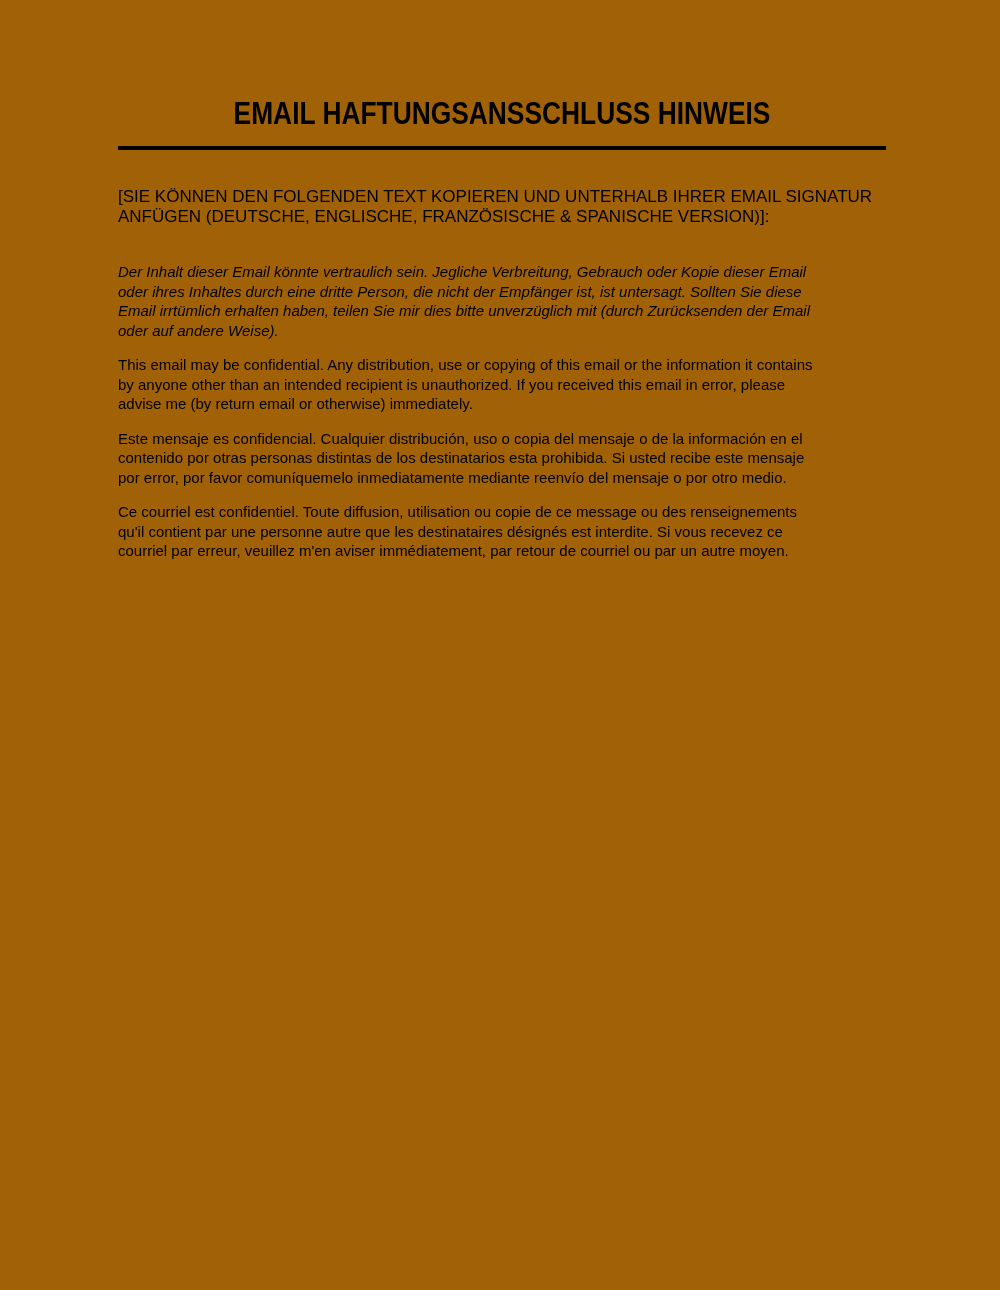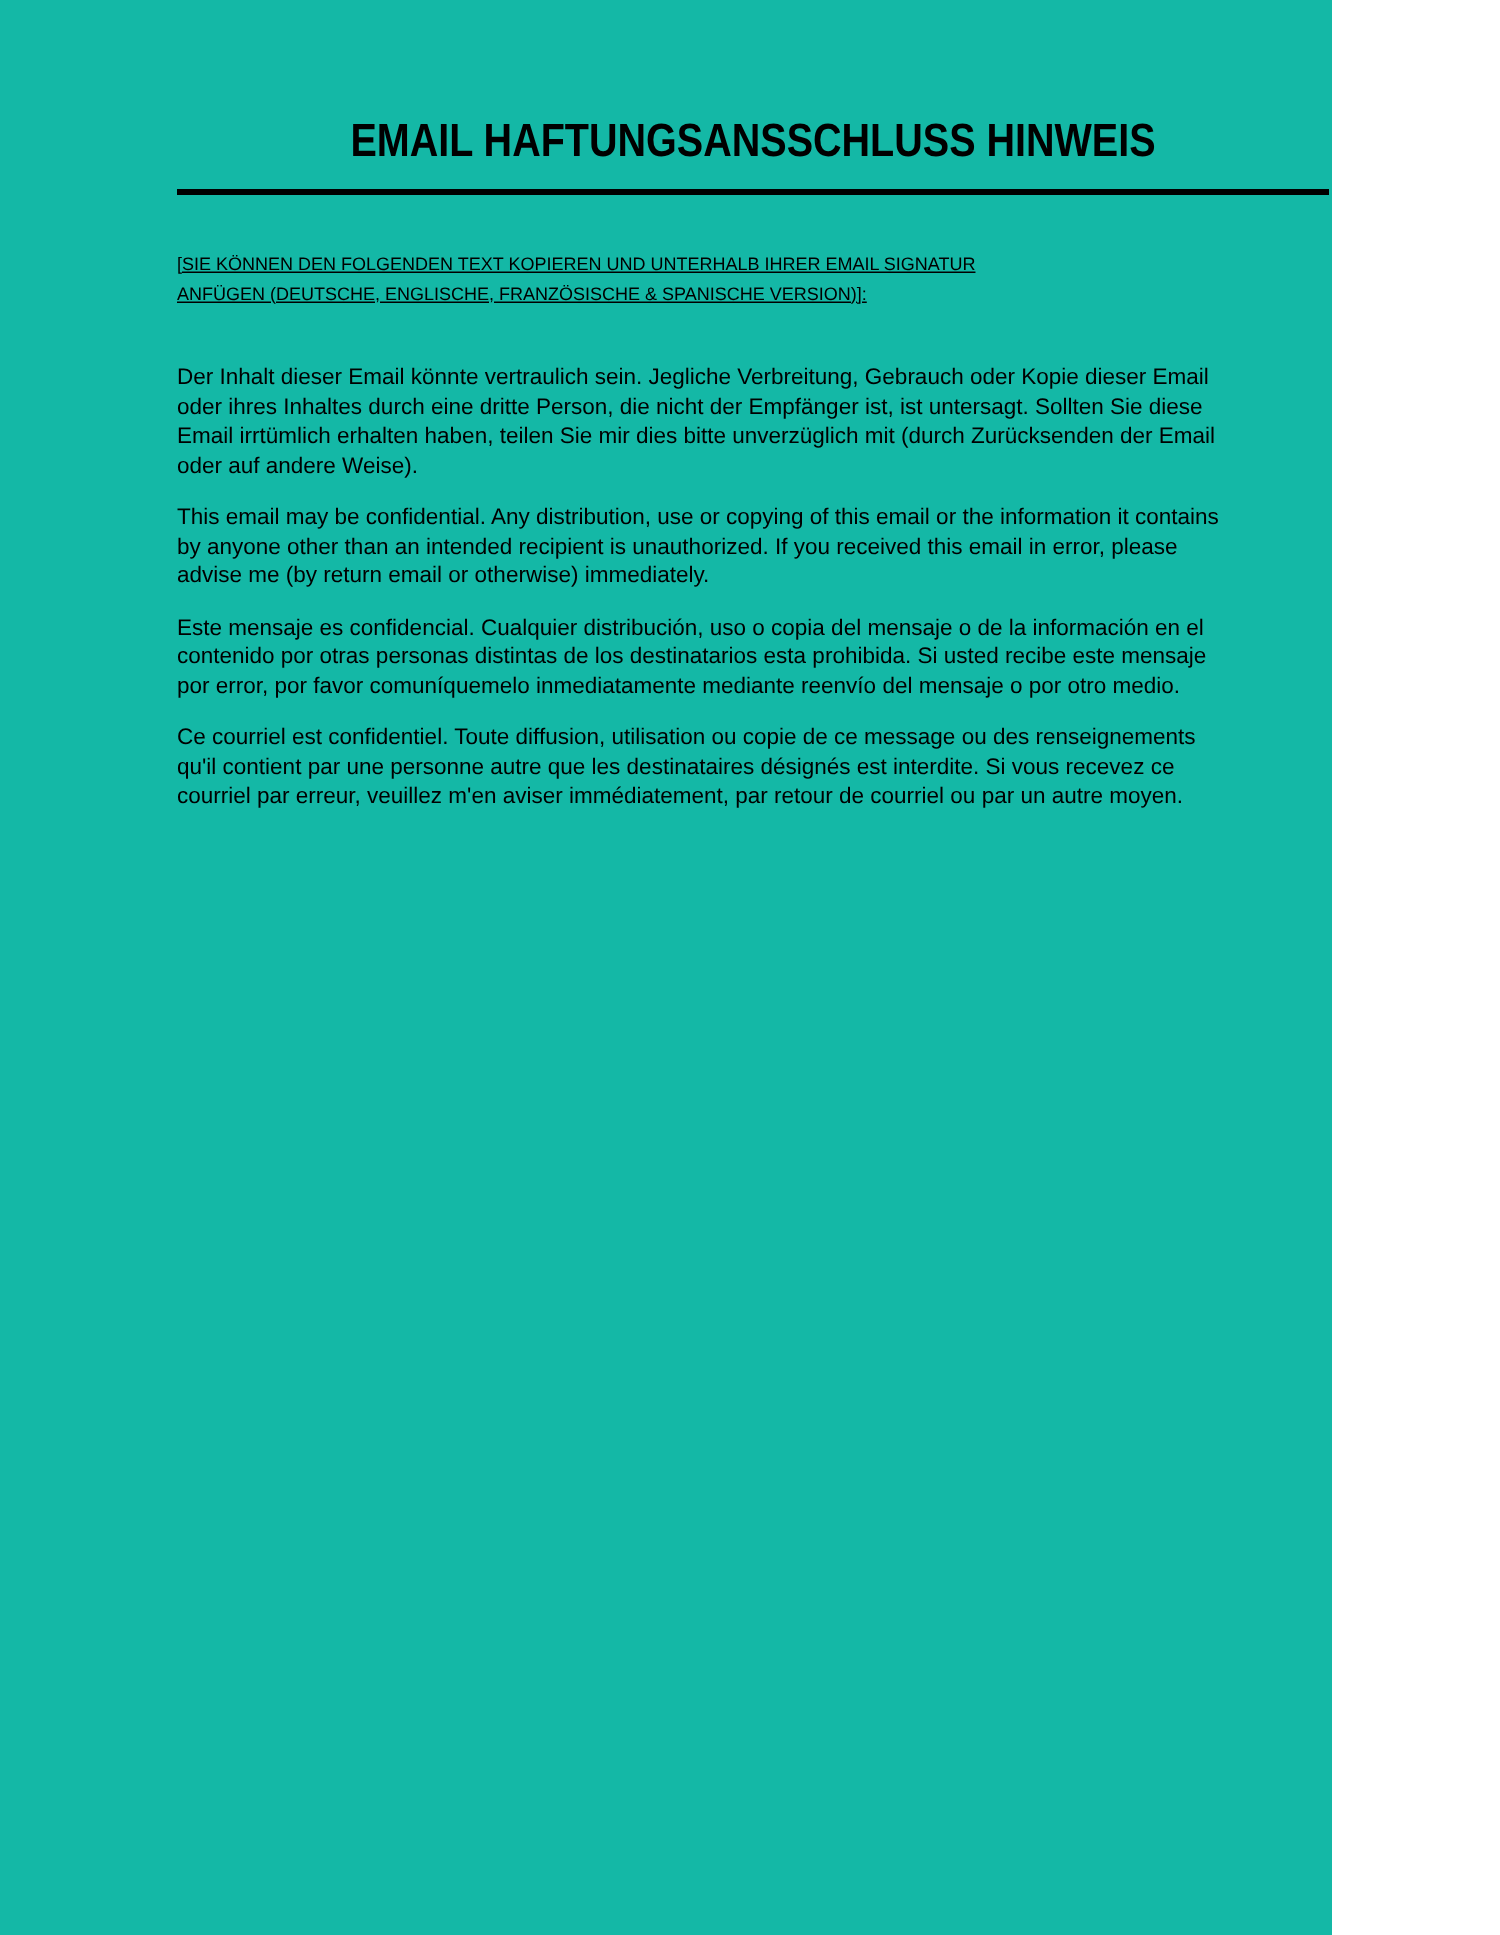--- a/index.html
+++ b/index.html
@@ -9,24 +9,24 @@
   }
   body {
     width: 1000px;
     height: 1290px;
     font-family: "Liberation Sans", sans-serif;
     color: #000000;
     overflow: hidden;
   }
   .page {
     box-sizing: border-box;
-    width: 888px;
+    width: 1000px;
     height: 1290px;
-    padding: 76px 0 0 118px;
-    background: #14b8a6;
+    padding: 96px 0 0 118px;
+    background: #a16207;
   }
   .doc-title {
     margin: 0;
     width: 768px;
     font-size: 31px;
     line-height: 36px;
     font-weight: bold;
     text-align: center;
     letter-spacing: 0px;
     transform: scaleX(0.85);
@@ -35,33 +35,33 @@
   }
   .title-rule {
     width: 768px;
     height: 4px;
     background: #000000;
     border: none;
     margin: 14px 0 0 0;
   }
   .note {
     margin: 37px 0 0 0;
-    font-size: 12px;
+    font-size: 17px;
     line-height: 19.5px;
     white-space: pre-line;
-    text-decoration: underline;
   }
   .para {
     margin: 15px 0 0 0;
     font-size: 15px;
     line-height: 19.5px;
     white-space: pre-line;
   }
   .para.first {
     margin-top: 36px;
+    font-style: italic;
   }
 </style>
 </head>
 <body>
 
 <div class="page">
 
   <h1 class="doc-title">EMAIL HAFTUNGSANSSCHLUSS HINWEIS</h1>
 
   <div class="title-rule"></div>

